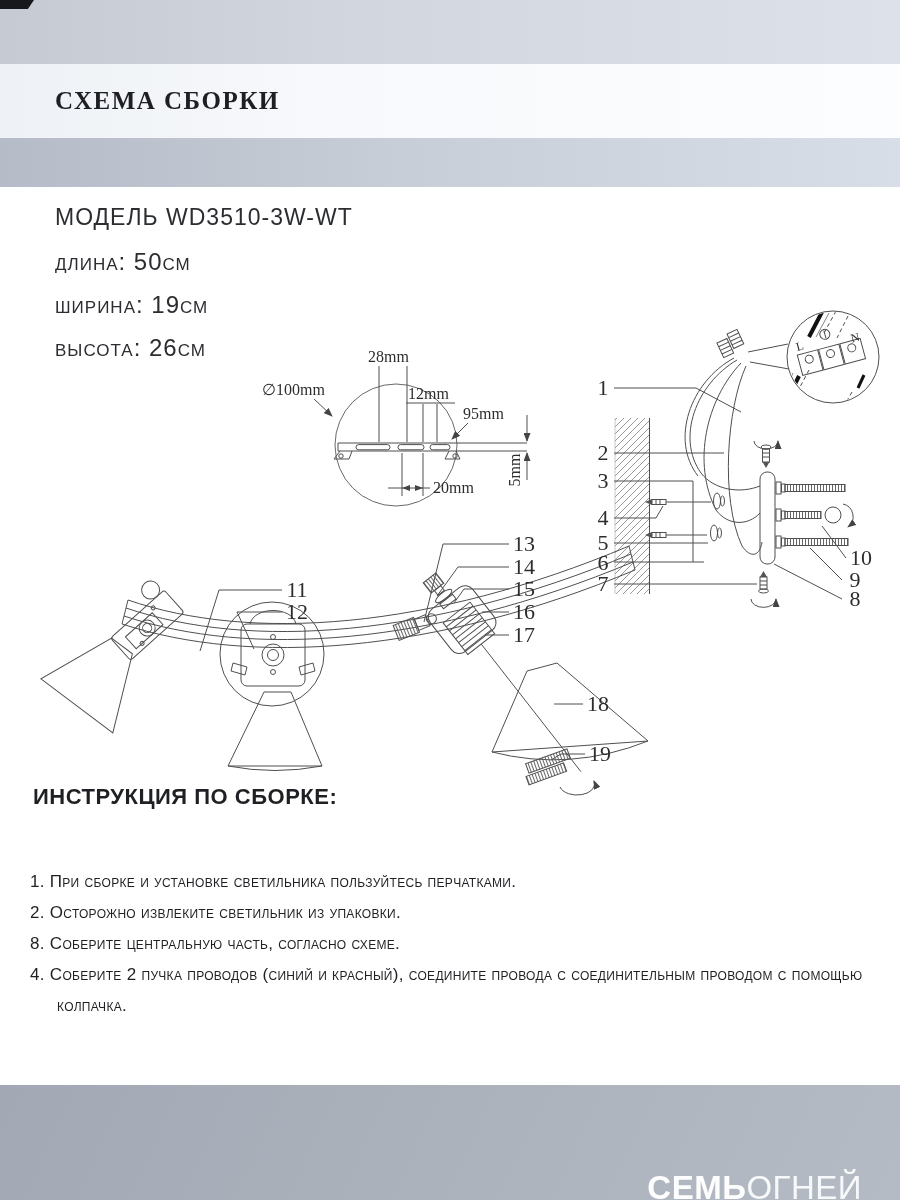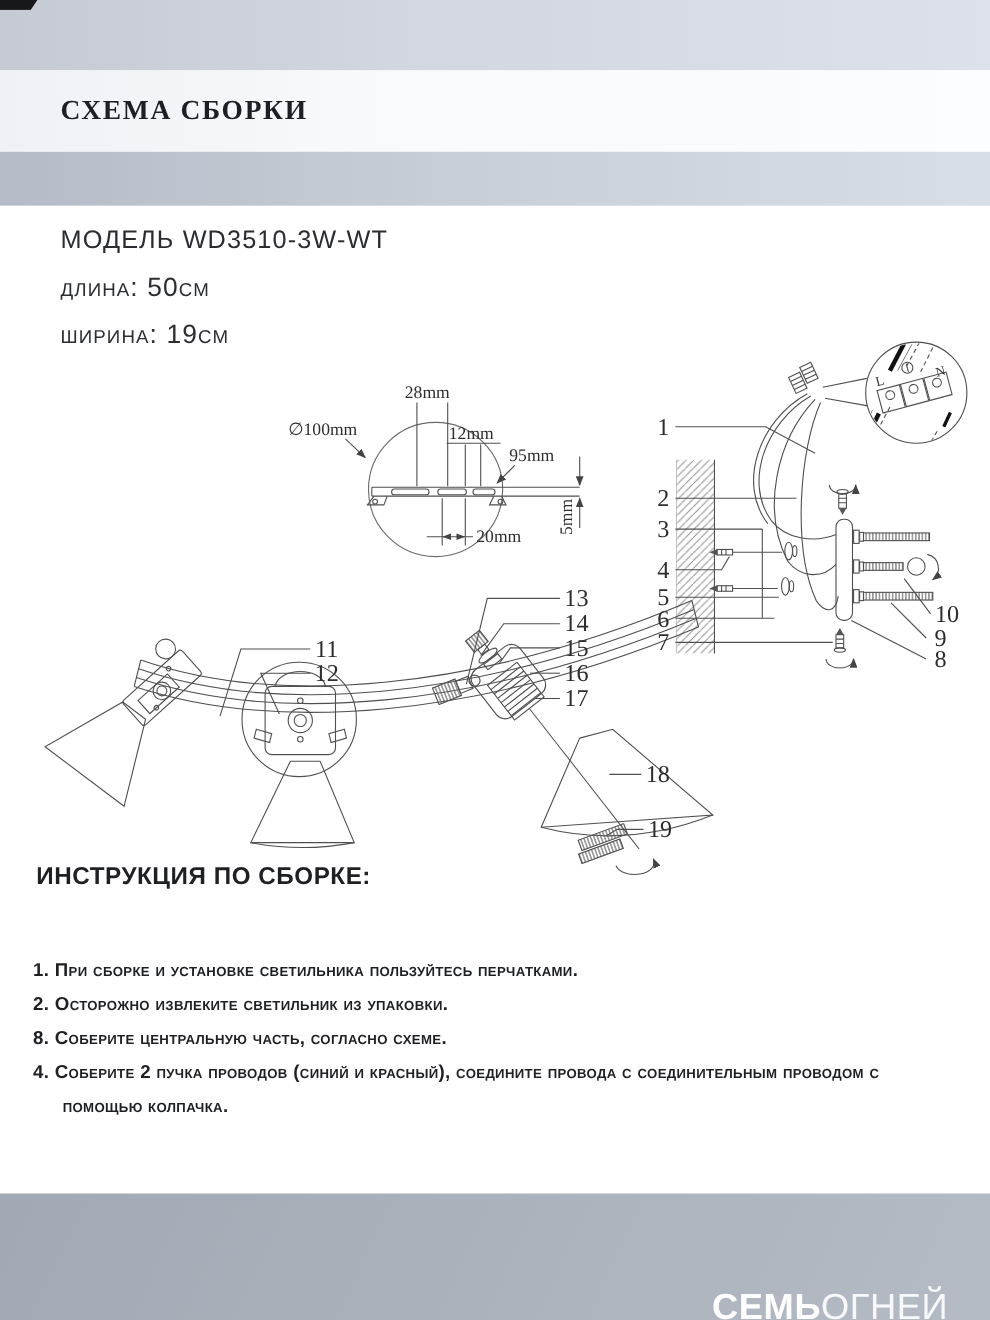--- a/index.html
+++ b/index.html
@@ -30,21 +30,21 @@
   svg text{font-family:"Liberation Serif",serif;fill:#2d2d2d;}
   .num{font-size:22px;}
   .dim{font-size:16px;}
   .tl{font-size:12px;}
 
   
   .instr-title{left:33px;top:784px;font-size:22px;font-weight:bold;
     color:#1e2023;letter-spacing:0.5px;}
   .instr-list{left:30px;top:866px;width:836px;color:#1e2023;}
   .instr-list div{font-size:17px;line-height:31px;font-variant:small-caps;
-    font-weight:700;letter-spacing:0.3px;padding-left:27px;text-indent:-27px;}
+    font-weight:400;letter-spacing:0.3px;padding-left:27px;text-indent:-27px;}
 
   
   .footer{left:0;top:1085px;width:900px;height:115px;
     background:linear-gradient(115deg,#a3a9b4 0%,#adb3bd 55%,#b5bbc4 100%);}
   .brand{position:absolute;right:38px;top:43px;font-size:33px;color:#fdfdfe;
     letter-spacing:0.5px;white-space:nowrap;margin-top:41px;}
   .brand b{font-weight:bold;}
   .brand span{font-weight:normal;opacity:0.93;}
 </style>
 </head>
@@ -55,20 +55,21 @@
 <div class="abs band-title">
   <div class="page-title">СХЕМА СБОРКИ</div>
 </div>
 <div class="abs band-mid"></div>
 
 <div class="abs model">
   <div class="model-title">МОДЕЛЬ WD3510-3W-WT</div>
   <div class="model-specs">
     <div>длина: 50см</div>
     <div>ширина: 19см</div>
+    <div>высота: 26см</div>
   </div>
 </div>
 
 <svg class="abs" style="left:0;top:300px;" width="900" height="500" viewBox="0 0 900 500">
   <defs>
     <marker id="arw" markerWidth="9" markerHeight="7" refX="8" refY="3.5" orient="auto">
       <path d="M0,0 L9,3.5 L0,7 z" fill="#444"></path>
     </marker>
     <pattern id="hatch" width="7" height="7" patternUnits="userSpaceOnUse">
       <path d="M0,7 L7,0" stroke="#8f8f8f" stroke-width="0.9"></path>

